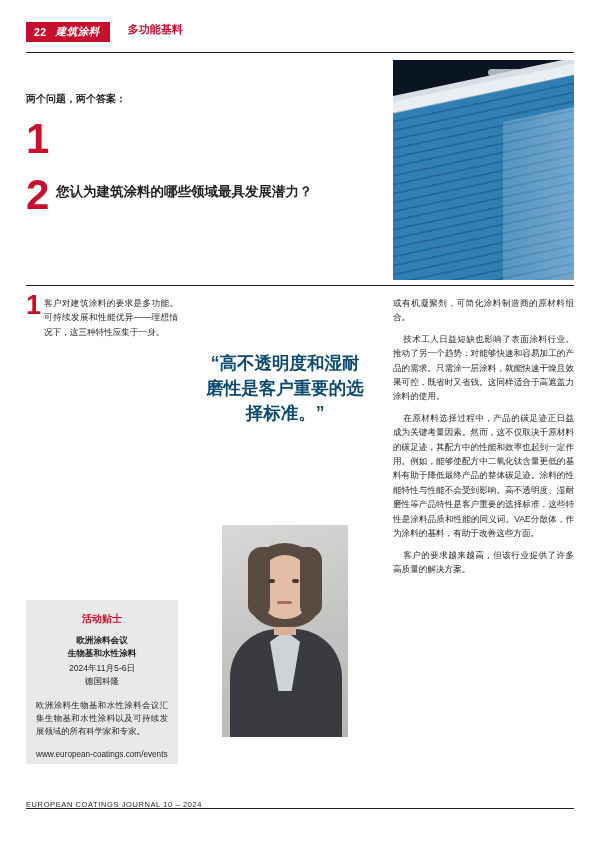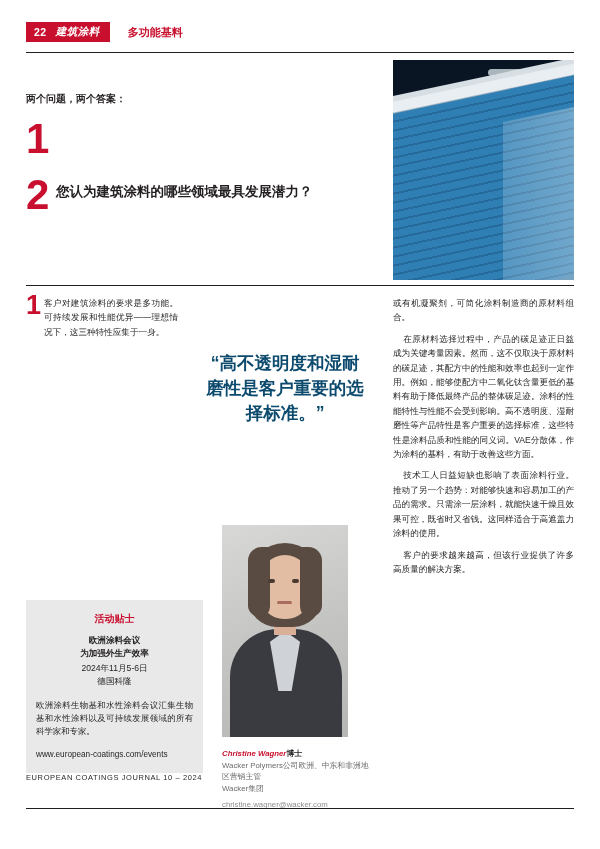--- a/index.html
+++ b/index.html
@@ -23,21 +23,21 @@
   }
 
   
   .header {
     position: absolute;
     top: 22px;
     left: 26px;
     width: 548px;
     height: 20px;
     display: flex;
-    align-items: center;
+    align-items: flex-start;
   }
   .header-tag {
     background: #c8102e;
     color: #ffffff;
     display: flex;
     align-items: center;
     height: 20px;
     padding: 0 10px 0 8px;
     font-size: 10.5px;
     font-weight: bold;
@@ -264,23 +264,23 @@
     top: 296px;
     left: 393px;
     width: 181px;
   }
 
   
   .event-box {
     position: absolute;
     left: 26px;
     top: 600px;
-    width: 177px;
+    width: 152px;
     background: #e9e9ea;
-    padding: 12px 10px 14px 10px;
+    padding: 12px 10px 5px 10px;
     box-sizing: border-box;
   }
   .event-title {
     color: #c8102e;
     font-size: 10px;
     font-weight: bold;
     text-align: center;
     margin-bottom: 8px;
   }
   .event-name {
@@ -436,21 +436,21 @@
     position: absolute;
     left: 26px;
     top: 808px;
     width: 548px;
     height: 1px;
     background: #231f20;
   }
   .footer {
     position: absolute;
     left: 26px;
-    top: 773px;
+    top: 800px;
     font-size: 7.5px;
     letter-spacing: 0.6px;
     color: #231f20;
   }
 </style>
 </head>
 <body>
 
 <div class="page">
 
@@ -496,52 +496,46 @@
       <p class="noindent">客户对建筑涂料的要求是多功能。可持续发展和性能优异——理想情况下，这三种特性应集于一身。</p>
     </div>
   </div>
 
   <div class="col col2">
     <div class="pullquote">“高不透明度和湿耐磨性是客户重要的选择标准。”</div>
   </div>
 
   <div class="col col3">
     <p class="noindent">或有机凝聚剂，可简化涂料制造商的原材料组合。</p>
+    <p>技术工人日益短缺也影响了表面涂料行业。推动了另一个趋势：对能够快速和容易加工的产品的需求。只需涂一层涂料，就能快速干燥且效果可控，既省时又省钱。这同样适合于高遮盖力涂料的使用。</p>
     <p>在原材料选择过程中，产品的碳足迹正日益成为关键考量因素。然而，这不仅取决于原材料的碳足迹，其配方中的性能和效率也起到一定作用。例如，能够使配方中二氧化钛含量更低的基料有助于降低最终产品的整体碳足迹。涂料的性能特性与性能不会受到影响。高不透明度、湿耐磨性等产品特性是客户重要的选择标准，这些特性是涂料品质和性能的同义词。VAE分散体，作为涂料的基料，有助于改善这些方面。</p>
-    <p>技术工人日益短缺也影响了表面涂料行业。推动了另一个趋势：对能够快速和容易加工的产品的需求。只需涂一层涂料，就能快速干燥且效果可控，既省时又省钱。这同样适合于高遮盖力涂料的使用。</p>
     <p>客户的要求越来越高，但该行业提供了许多高质量的解决方案。</p>
   </div>
 
   <div class="event-box">
     <div class="event-title">活动贴士</div>
     <div class="event-name" style="white-space:pre-line;">欧洲涂料会议
-为加强外生产效率</div>
+生物基和水性涂料</div>
     <div class="event-date" style="white-space:pre-line;">2024年11月5-6日
 德国科隆</div>
     <div class="event-desc">欧洲涂料生物基和水性涂料会议汇集生物基和水性涂料以及可持续发展领域的所有科学家和专家。</div>
     <div class="event-url">www.european-coatings.com/events</div>
   </div>
 
   <div class="portrait">
     <div class="p-bg"></div>
     <div class="p-body"></div>
     <div class="p-shirt"></div>
     <div class="p-neck"></div>
     <div class="p-hair"></div>
     <div class="p-face"></div>
     <div class="p-hair-front-l"></div>
     <div class="p-hair-front-r"></div>
     <div class="p-eye-l"></div>
     <div class="p-eye-r"></div>
     <div class="p-mouth"></div>
   </div>
 
-  <div class="caption">
-    <span class="name">Christine Wagner</span><span class="name-suffix">博士</span>
-    <div style="white-space:pre-line;">Wacker Polymers公司欧洲、中东和非洲地区营销主管
-Wacker集团</div>
-    <span class="mail">christine.wagner@wacker.com</span>
-  </div>
 
   <div class="footer-rule"></div>
   <div class="footer">EUROPEAN COATINGS JOURNAL 10 – 2024</div>
 
 </div>
 
 </body></html>

